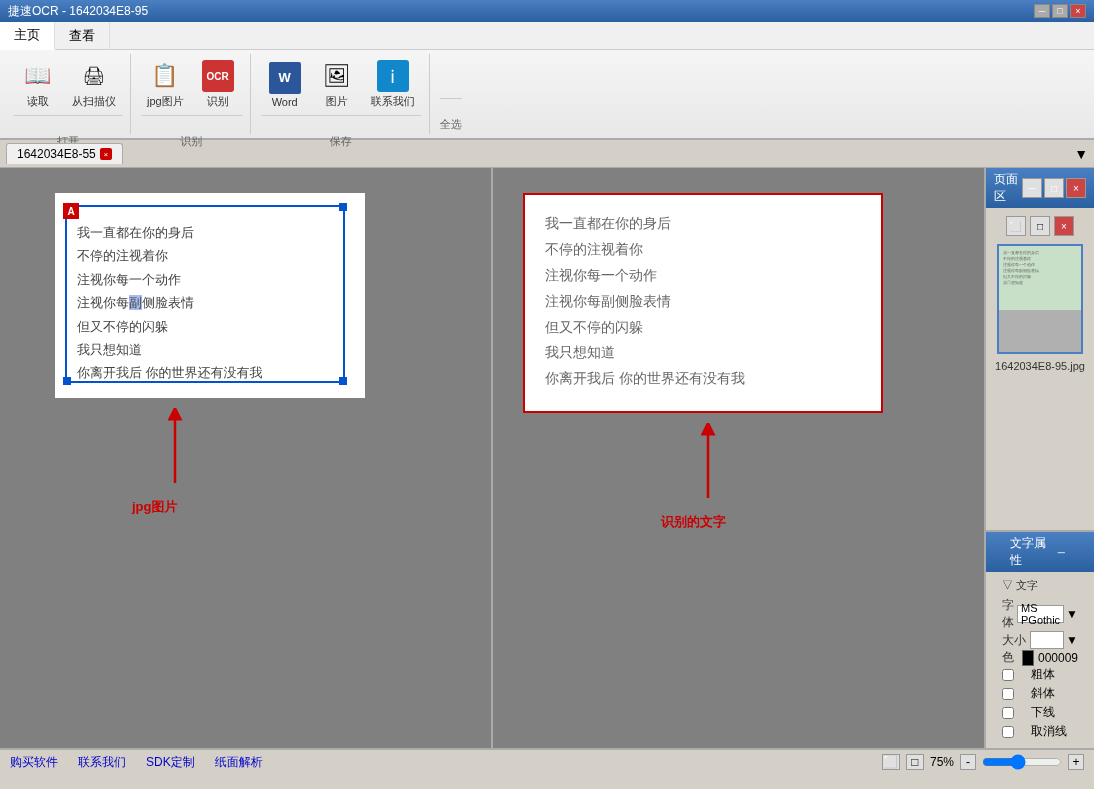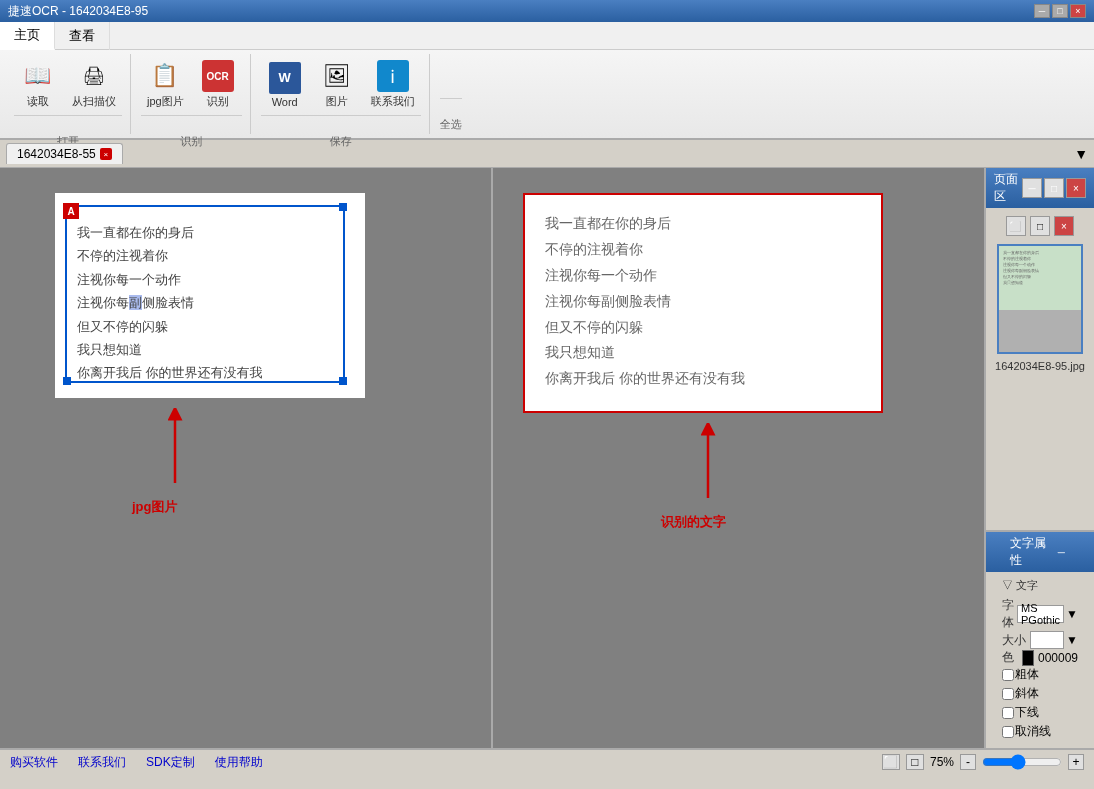--- a/index.html
+++ b/index.html
@@ -264,21 +264,21 @@
       background: black;
       border: 1px solid #666;
       display: inline-block;
       margin-right: 4px;
       vertical-align: middle;
     }
     .checkbox-row {
       display: flex;
       align-items: center;
       margin-bottom: 2px;
-      gap: 1px;
+      gap: 17px;
       font-size: 12px;
     }
     .checkbox-row input { width: 12px; height: 12px; }
 
     
     #status-bar {
       background: #d4d0c8;
       height: 26px;
       border-top: 2px solid #aaa;
       display: flex;
@@ -575,21 +575,21 @@
       </div>
     </div>
 
   </div>
 </div>
 
 <div id="status-bar">
   <a class="status-link">购买软件</a>
   <a class="status-link">联系我们</a>
   <a class="status-link">SDK定制</a>
-  <a class="status-link">使用帮助</a>
+  <a class="status-link">纸面解析</a>
   <div class="status-right">
     <div class="zoom-btn" style="width:18px;">⬜</div>
     <div class="zoom-btn" style="width:18px;">□</div>
     <span>75%</span>
     <div class="zoom-btn">-</div>
     <input type="range" min="10" max="200" value="94" style="width: 80px;">
     <div class="zoom-btn">+</div>
   </div>
 </div>
 

